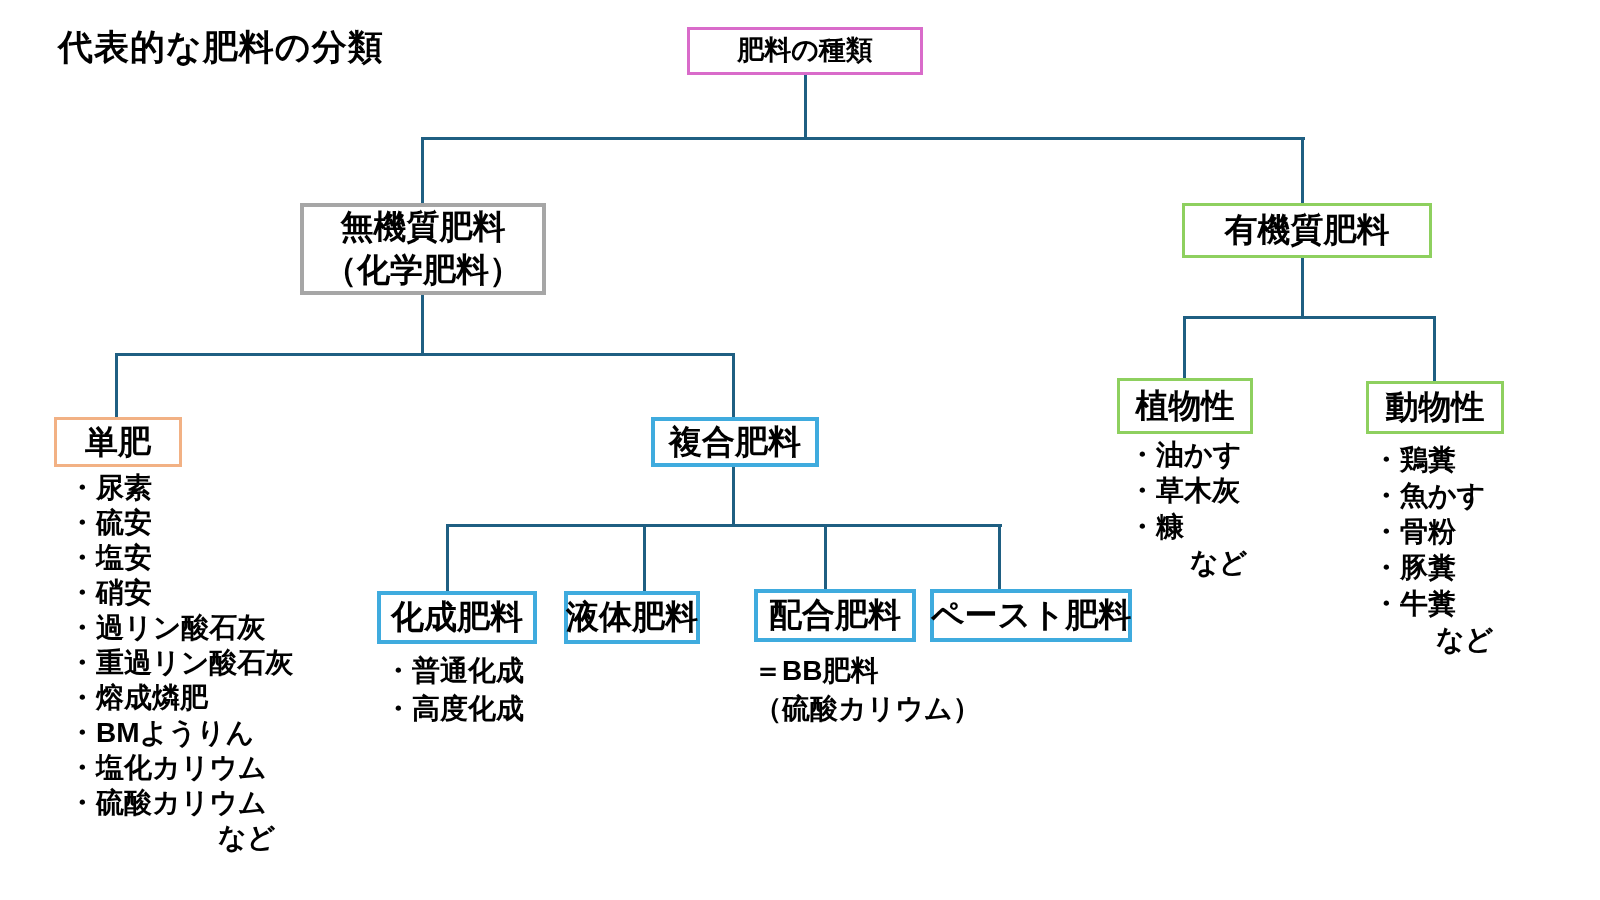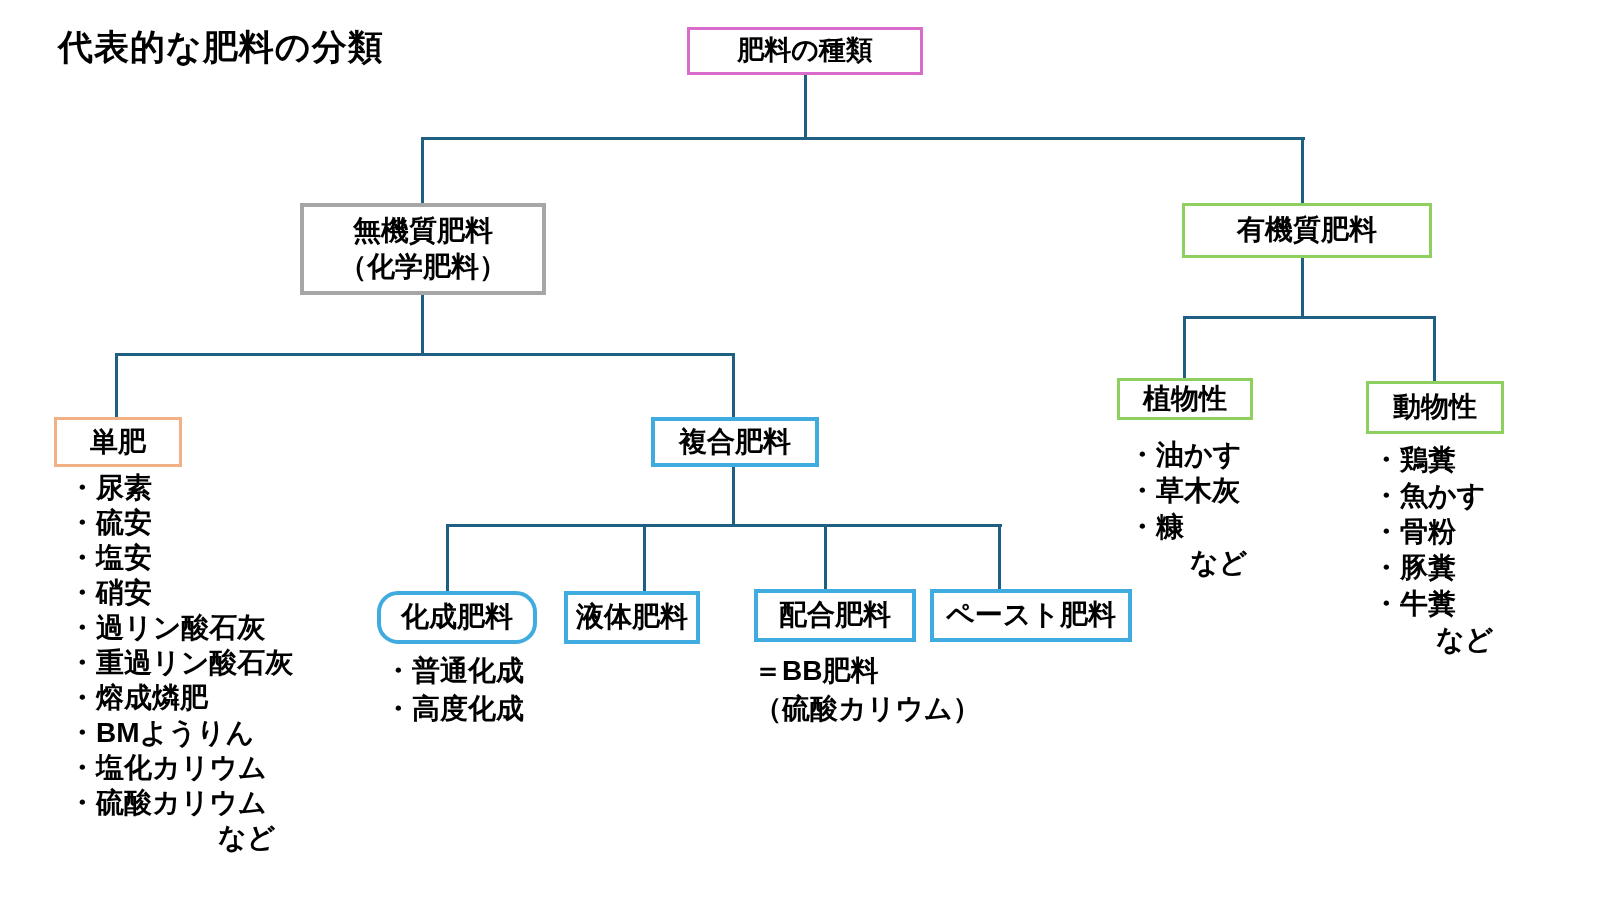--- a/index.html
+++ b/index.html
@@ -23,21 +23,21 @@
   }
   .node {
     position: absolute;
     background: #ffffff;
     box-sizing: border-box;
     display: flex;
     flex-direction: column;
     align-items: center;
     justify-content: center;
     text-align: center;
-    font-size: 28px;
+    font-size: 33px;
     font-weight: 800;
     line-height: 1.3;
     white-space: nowrap;
     z-index: 2;
   }
   .node.root   { border: 3px solid var(--c-root, #d96bca); font-size: 27px; }
   .node.gray   { border: 4px solid var(--c-inorganic, #a6a6a6); }
   .node.green  { border: 3px solid var(--c-organic, #8ed05f); }
   .node.orange { border: 3px solid var(--c-tanpi, #f2b184); }
   .node.blue   { border: 4px solid var(--c-compound, #3fabde); }
@@ -101,37 +101,37 @@
   </div>
 
   <div class="node orange" style="left:22px; top:417px; width:128px; height:50px;">
     <span>単肥</span>
   </div>
 
   <div class="node blue" style="left:619px; top:417px; width:168px; height:50px;">
     <span>複合肥料</span>
   </div>
 
-  <div class="node blue" style="left:345px; top:591px; width:160px; height:53px;border-radius:21px;">
+  <div class="node blue" style="left:345px; top:591px; width:160px; height:53px;">
     <span>化成肥料</span>
   </div>
 
   <div class="node blue" style="left:532px; top:591px; width:136px; height:53px;">
     <span>液体肥料</span>
   </div>
 
   <div class="node blue" style="left:722px; top:589px; width:162px; height:53px;">
     <span>配合肥料</span>
   </div>
 
   <div class="node blue" style="left:898px; top:589px; width:202px; height:53px;">
     <span>ペースト肥料</span>
   </div>
 
-  <div class="node green" style="left:1085px; top:378px; width:136px; height:42px;">
+  <div class="node green" style="left:1085px; top:378px; width:136px; height:56px;">
     <span>植物性</span>
   </div>
 
   <div class="node green" style="left:1334px; top:381px; width:138px; height:53px;">
     <span>動物性</span>
   </div>
 
   <div class="list" style="left:36px; top:470px;">
     <div class="row">・尿素</div>
     <div class="row">・硫安</div>

